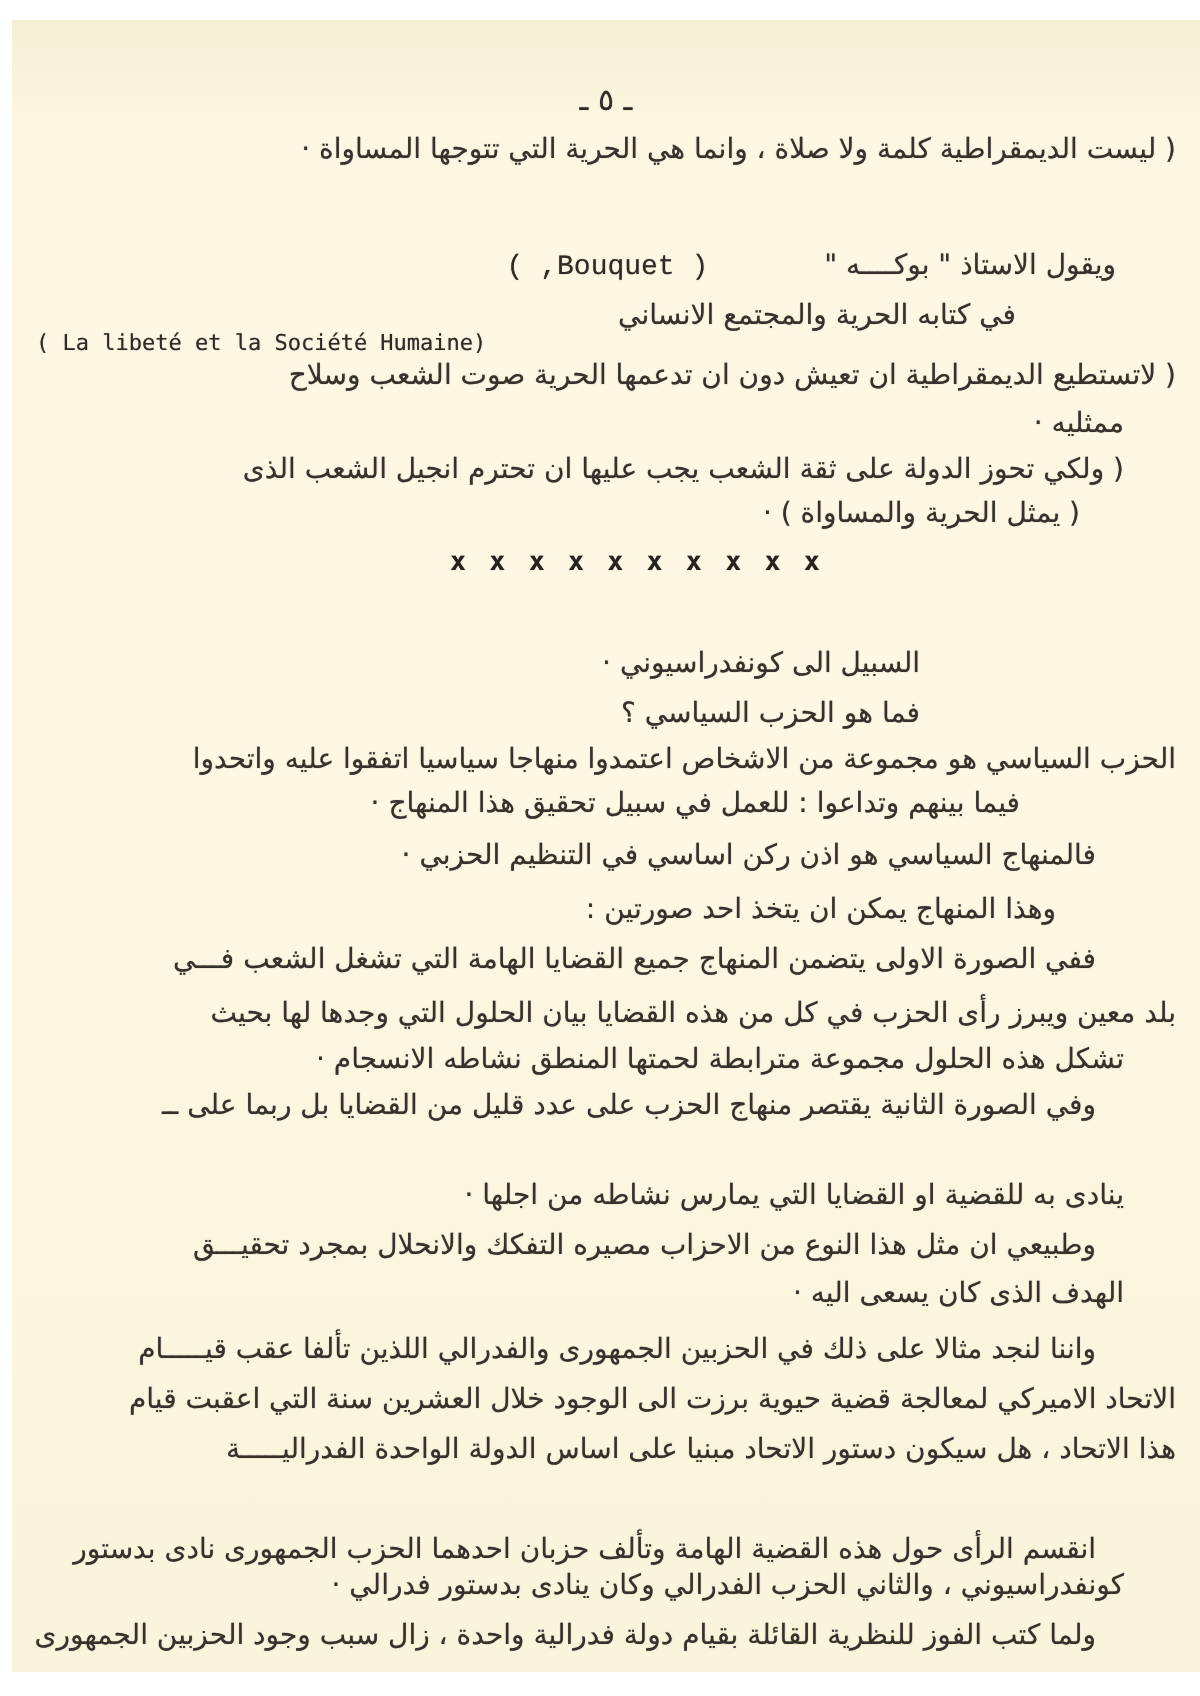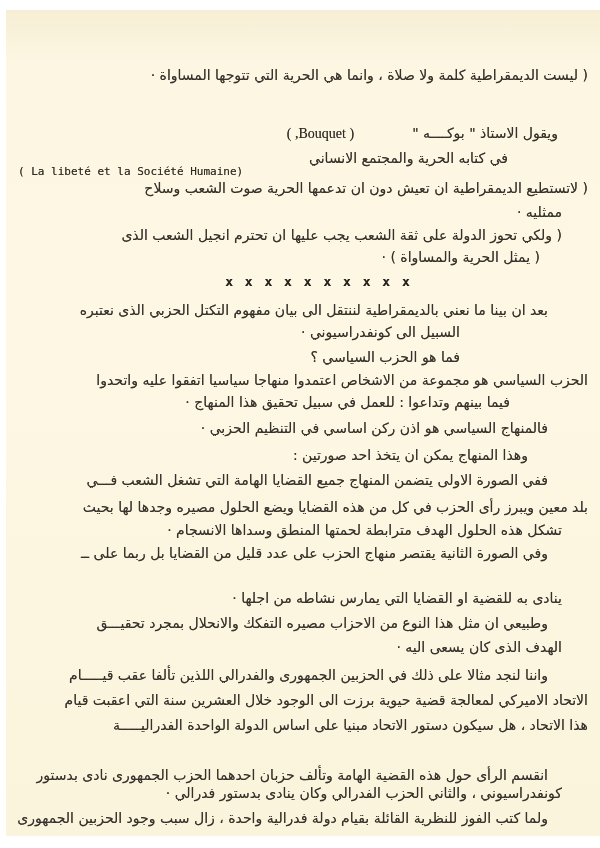--- a/index.html
+++ b/index.html
@@ -27,56 +27,56 @@
     left:0;right:0;text-align:center;
     font-family:"DejaVu Sans Mono",monospace;
     font-size:13px;font-weight:bold;letter-spacing:2px;color:#26231e;margin-left:31px;
   }
   .ltr{
     direction:ltr;text-align:left;
     font-family:"DejaVu Sans Mono",monospace;
     font-size:11px;color:#2e2a24;
   }
   .latin{
-    font-family:Liberation Serif, serif;
+    font-family:Liberation Mono, monospace;
     font-size:14px;color:#2e2a24;
     margin-right:58px;
   }
 </style>
 </head>
 <body>
 
 <div class="paper">
 
+  <div class="ln pageno" style="top:28px">ـ ٥ ـ</div>
 
   <div class="ln" style="top:53px;right:12px">( ليست الديمقراطية كلمة ولا صلاة ، وانما هي الحرية التي تتوجها المساواة ·</div>
 
   <div class="ln" style="top:111px;right:42px">
     <span>ويقول الاستاذ " بوكــــه "</span><span class="latin">( Bouquet, )</span>
   </div>
 
   <div class="ln" style="top:136px;right:92px">في كتابه الحرية والمجتمع الانساني</div>
   <div class="ln ltr" style="top:150px;left:12px">( La libeté et la Société Humaine)</div>
   <div class="ln" style="top:166px;right:12px">( لاتستطيع الديمقراطية ان تعيش دون ان تدعمها  الحرية صوت الشعب وسلاح</div>
   <div class="ln" style="top:190px;right:38px">ممثليه ·</div>
   <div class="ln" style="top:213px;right:38px">( ولكي تحوز الدولة على ثقة الشعب يجب عليها ان تحترم انجيل الشعب الذى</div>
   <div class="ln" style="top:235px;right:60px">( يمثل الحرية والمساواة ) ·</div>
 
   <div class="ln sep" style="top:260px">x x x x x x x x x x</div>
 
-  <div class="ln" style="top:288px;right:52px">بعد ان بينا ما نعني بالديمقراطية لننتقل الى بيان مفهوم التكتل الحزبي الذى نعتبره</div>
   <div class="ln" style="top:310px;right:140px">السبيل الى كونفدراسيوني ·</div>
   <div class="ln" style="top:335px;right:140px">فما هو الحزب السياسي ؟</div>
   <div class="ln" style="top:358px;right:12px">الحزب السياسي هو مجموعة من الاشخاص اعتمدوا منهاجا سياسيا اتفقوا عليه واتحدوا</div>
   <div class="ln" style="top:380px;right:90px">فيما بينهم وتداعوا : للعمل في سبيل تحقيق هذا المنهاج ·</div>
   <div class="ln" style="top:406px;right:52px">فالمنهاج السياسي هو اذن ركن اساسي في التنظيم الحزبي ·</div>
   <div class="ln" style="top:433px;right:72px">وهذا المنهاج يمكن ان يتخذ احد صورتين :</div>
   <div class="ln" style="top:458px;right:52px">ففي الصورة الاولى يتضمن المنهاج جميع القضايا الهامة التي تشغل الشعب فـــي</div>
-  <div class="ln" style="top:485px;right:12px">بلد معين ويبرز رأى الحزب في كل من هذه القضايا ويضع الحلول مصيره وجدها لها بحيث</div>
-  <div class="ln" style="top:508px;right:38px">تشكل هذه الحلول الهدف مترابطة لحمتها المنطق وسداها الانسجام ·</div>
+  <div class="ln" style="top:485px;right:12px">بلد معين ويبرز رأى الحزب في كل من هذه القضايا بيان الحلول التي وجدها لها بحيث</div>
+  <div class="ln" style="top:508px;right:38px">تشكل هذه الحلول مجموعة مترابطة لحمتها المنطق نشاطه الانسجام ·</div>
   <div class="ln" style="top:531px;right:52px">وفي الصورة الثانية يقتصر منهاج الحزب على عدد قليل من القضايا بل ربما على ــ</div>
   <div class="ln" style="top:576px;right:38px">ينادى به للقضية او القضايا التي يمارس نشاطه من اجلها ·</div>
   <div class="ln" style="top:601px;right:52px">وطبيعي ان مثل هذا النوع من الاحزاب مصيره التفكك والانحلال بمجرد تحقيـــق</div>
   <div class="ln" style="top:625px;right:38px">الهدف الذى كان يسعى اليه ·</div>
   <div class="ln" style="top:653px;right:52px">واننا لنجد مثالا على ذلك في الحزبين الجمهورى والفدرالي اللذين تألفا عقب قيـــــام</div>
   <div class="ln" style="top:678px;right:12px">الاتحاد الاميركي لمعالجة قضية حيوية برزت الى الوجود خلال العشرين سنة التي اعقبت قيام</div>
   <div class="ln" style="top:703px;right:12px">هذا الاتحاد ، هل سيكون دستور الاتحاد مبنيا على اساس الدولة الواحدة الفدراليـــــة</div>
   <div class="ln" style="top:753px;right:52px">انقسم الرأى حول هذه القضية الهامة وتألف حزبان احدهما الحزب الجمهورى نادى بدستور</div>
   <div class="ln" style="top:771px;right:38px">كونفدراسيوني ، والثاني الحزب الفدرالي وكان ينادى بدستور فدرالي ·</div>
   <div class="ln" style="top:796px;right:52px">ولما كتب الفوز للنظرية القائلة بقيام دولة فدرالية واحدة ، زال سبب وجود الحزبين الجمهورى</div>

